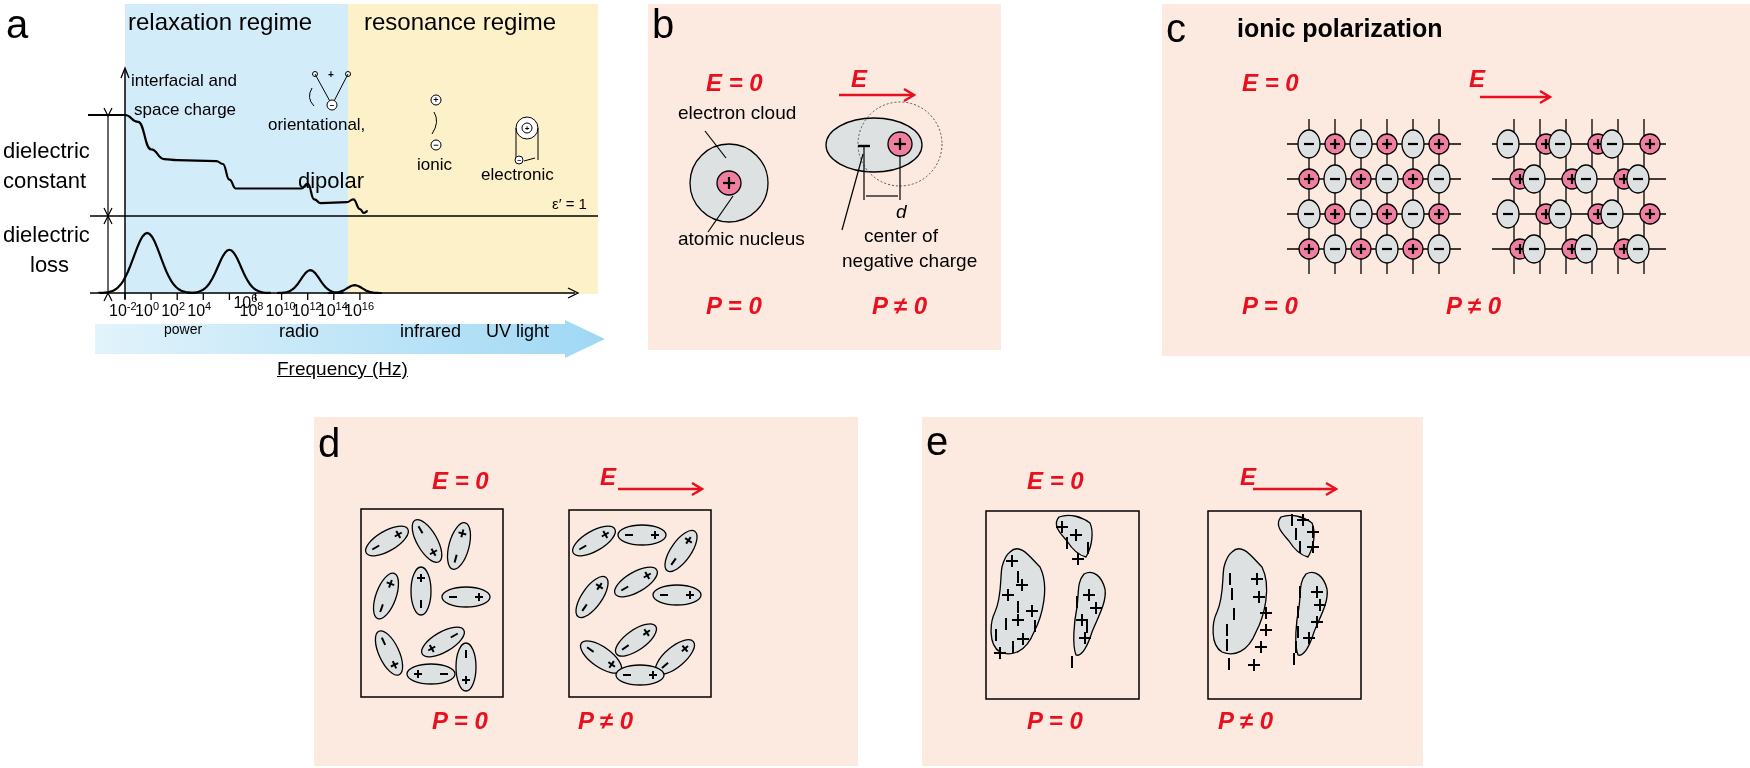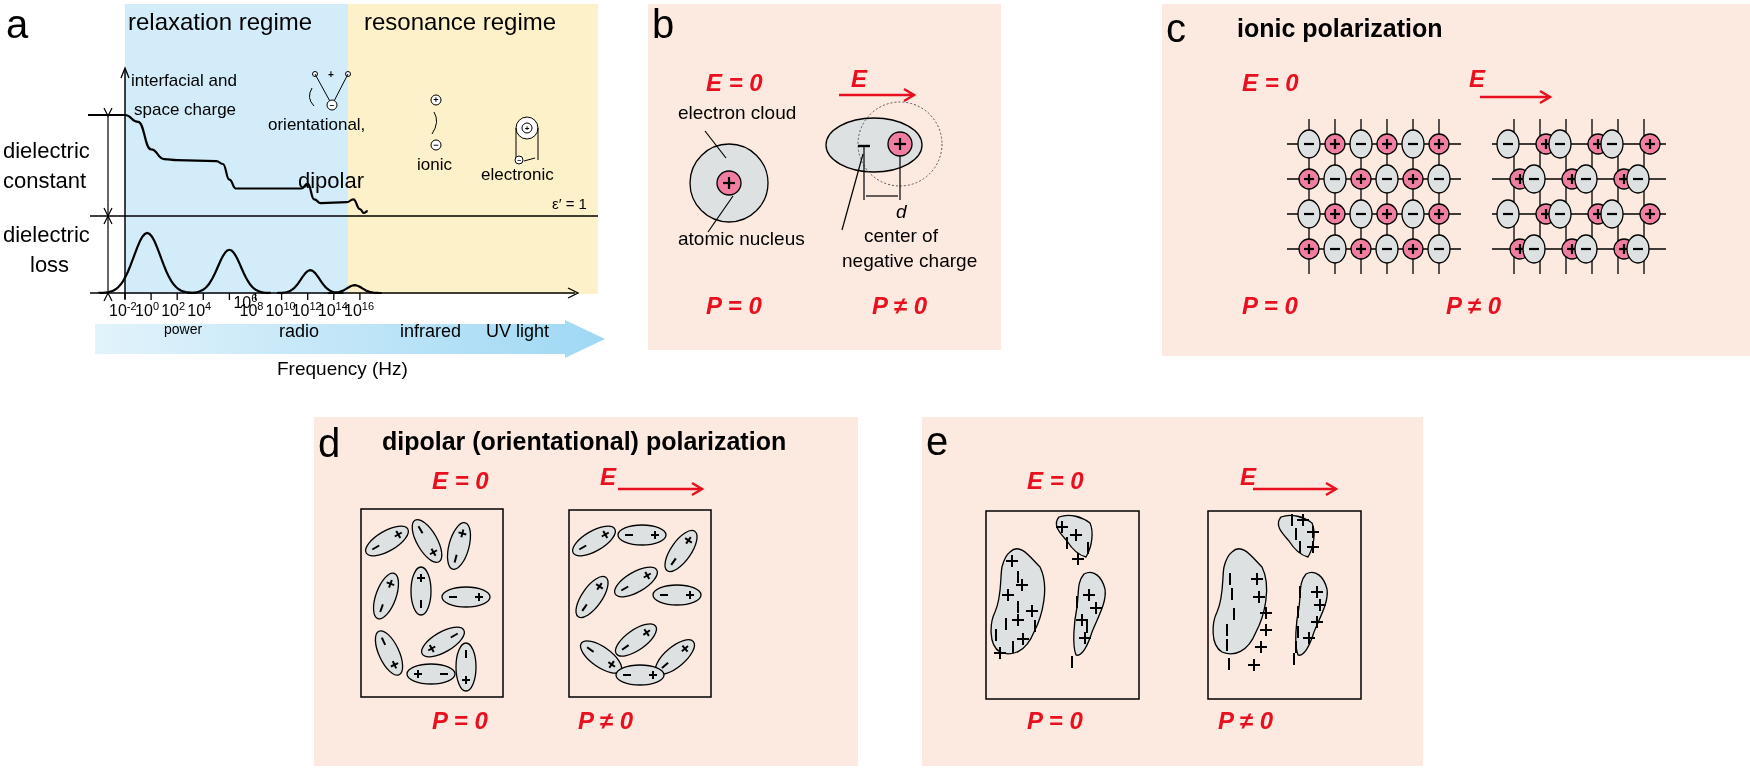--- a/index.html
+++ b/index.html
@@ -103,21 +103,21 @@
         <stop offset="0" stop-color="#e2f3fb"></stop>
         <stop offset="1" stop-color="#9fd8f4"></stop>
       </linearGradient>
     </defs>
     <polygon points="0,4 470,4 470,0 510,19 470,38 470,34 0,34" fill="url(#specg)"></polygon>
   </svg>
   <div class="t" style="left:164px;top:322px;font-size:14px;">power</div>
   <div class="t" style="left:279px;top:322px;font-size:18px;">radio</div>
   <div class="t" style="left:400px;top:322px;font-size:18px;">infrared</div>
   <div class="t" style="left:486px;top:322px;font-size:18px;">UV light</div>
-  <div class="t" style="left:277px;top:359px;font-size:19px;">Frequency (Hz)</div>
+  <div class="t" style="left:277px;top:359px;font-size:19px;text-decoration:underline;">Frequency (Hz)</div>
 </div>
 
 <div class="panel" style="left:648px;top:4px;width:353px;height:346px;">
   <div class="plabel" style="left:4px;top:0px;">b</div>
   <div class="red" style="left:58px;top:67px;">E = 0</div>
   <div class="red" style="left:203px;top:63px;">E</div>
   <div class="t" style="left:30px;top:99px;font-size:19px;">electron cloud</div>
   <div class="t" style="left:30px;top:225px;font-size:19px;">atomic nucleus</div>
   <div class="t" style="left:248px;top:198px;font-size:19px;font-style:italic;">d</div>
   <div class="t" style="left:216px;top:222px;font-size:19px;">center of</div>
@@ -294,21 +294,20 @@
       <line x1="367" y1="245" x2="377" y2="245" stroke="#000" stroke-width="2.2"></line>
       <ellipse cx="424" cy="245" rx="11" ry="14" fill="#dde1e2" stroke="#000" stroke-width="1.3"></ellipse>
       <line x1="419" y1="245" x2="429" y2="245" stroke="#000" stroke-width="2.2"></line>
       <ellipse cx="476" cy="245" rx="11" ry="14" fill="#dde1e2" stroke="#000" stroke-width="1.3"></ellipse>
       <line x1="471" y1="245" x2="481" y2="245" stroke="#000" stroke-width="2.2"></line>
     </svg>
 </div>
 
 <div class="panel" style="left:314px;top:417px;width:544px;height:349px;">
   <div class="plabel" style="left:4px;top:6px;">d</div>
-  <div class="ptitle" style="left:68px;top:12px;">dipolar (orientational) polarization</div>
   <div class="red" style="left:118px;top:52px;">E = 0</div>
   <div class="red" style="left:286px;top:48px;">E</div>
   <div class="red" style="left:118px;top:292px;">P = 0</div>
   <div class="red" style="left:264px;top:292px;">P ≠ 0</div>
   <svg id="svg-d" style="left:0;top:0;" width="544" height="349">
       <line x1="304" y1="72" x2="388" y2="72" stroke="#e8101e" stroke-width="2.5"></line>
       <path d="M378,66 L388,72 L378,78" stroke="#e8101e" stroke-width="2.5" fill="none"></path>
       <rect x="47" y="92" width="142" height="188" fill="none" stroke="#000" stroke-width="1.5"></rect>
       <rect x="255" y="93" width="142" height="187" fill="none" stroke="#000" stroke-width="1.5"></rect>
       <g transform="translate(73,124) rotate(-30)">

